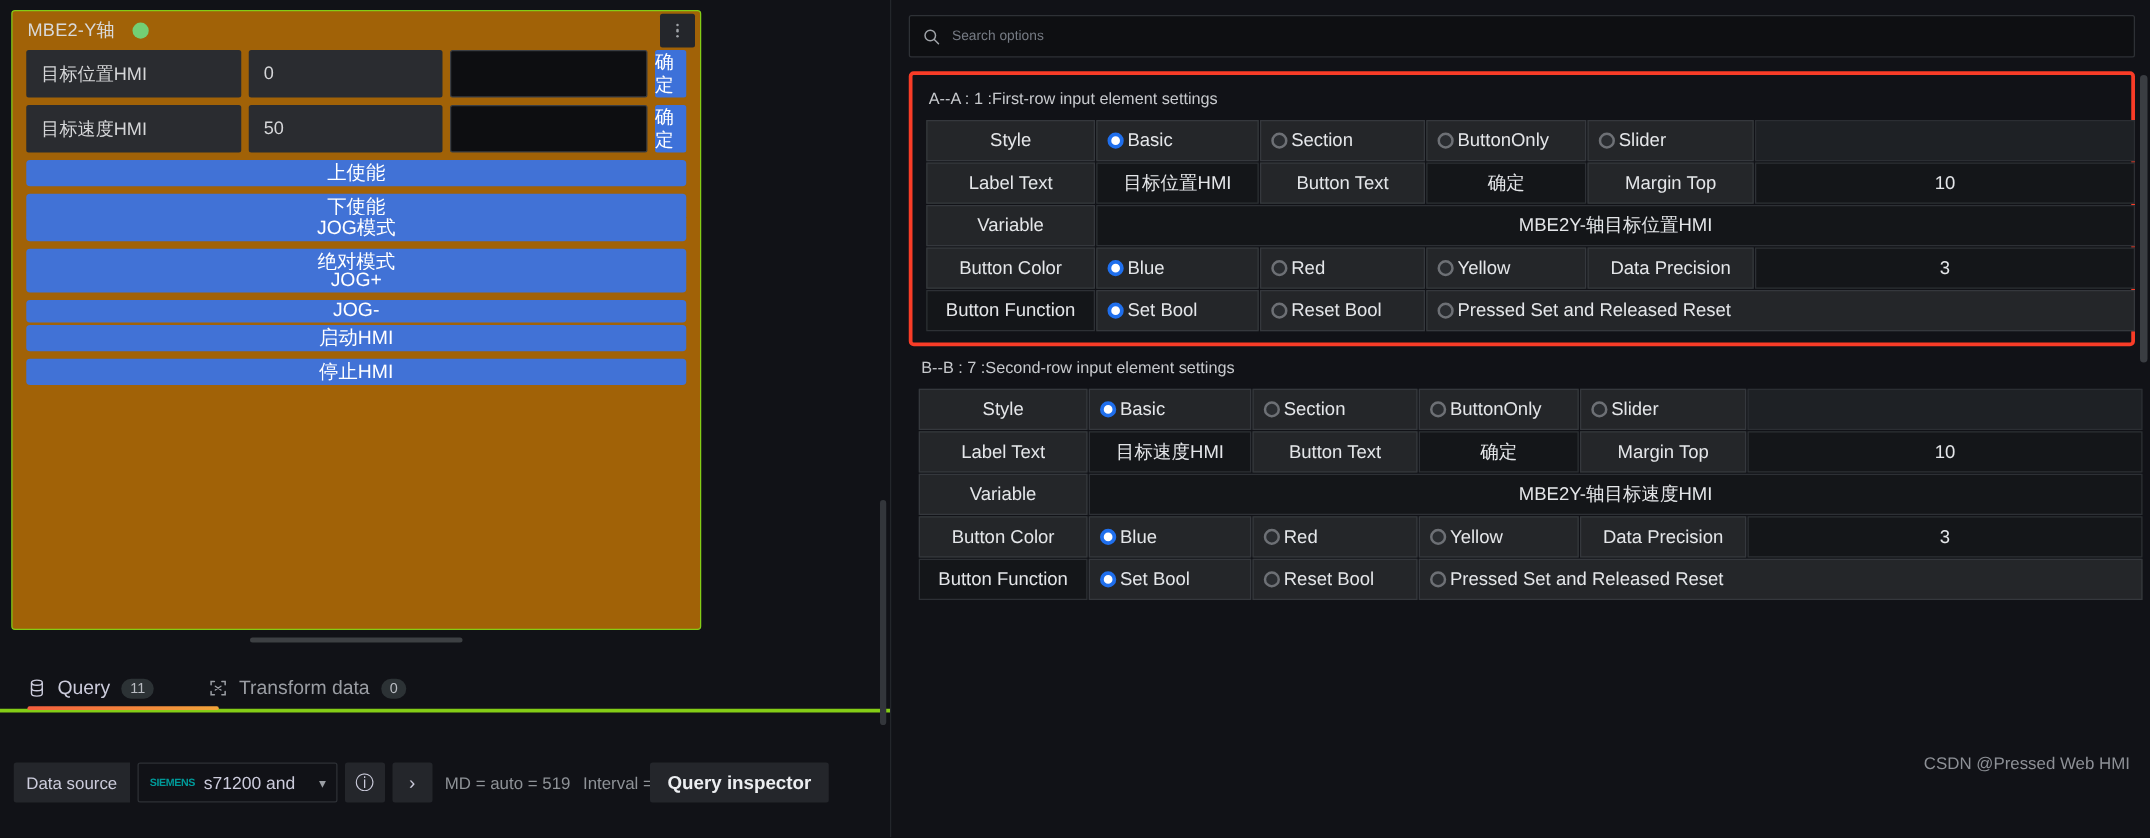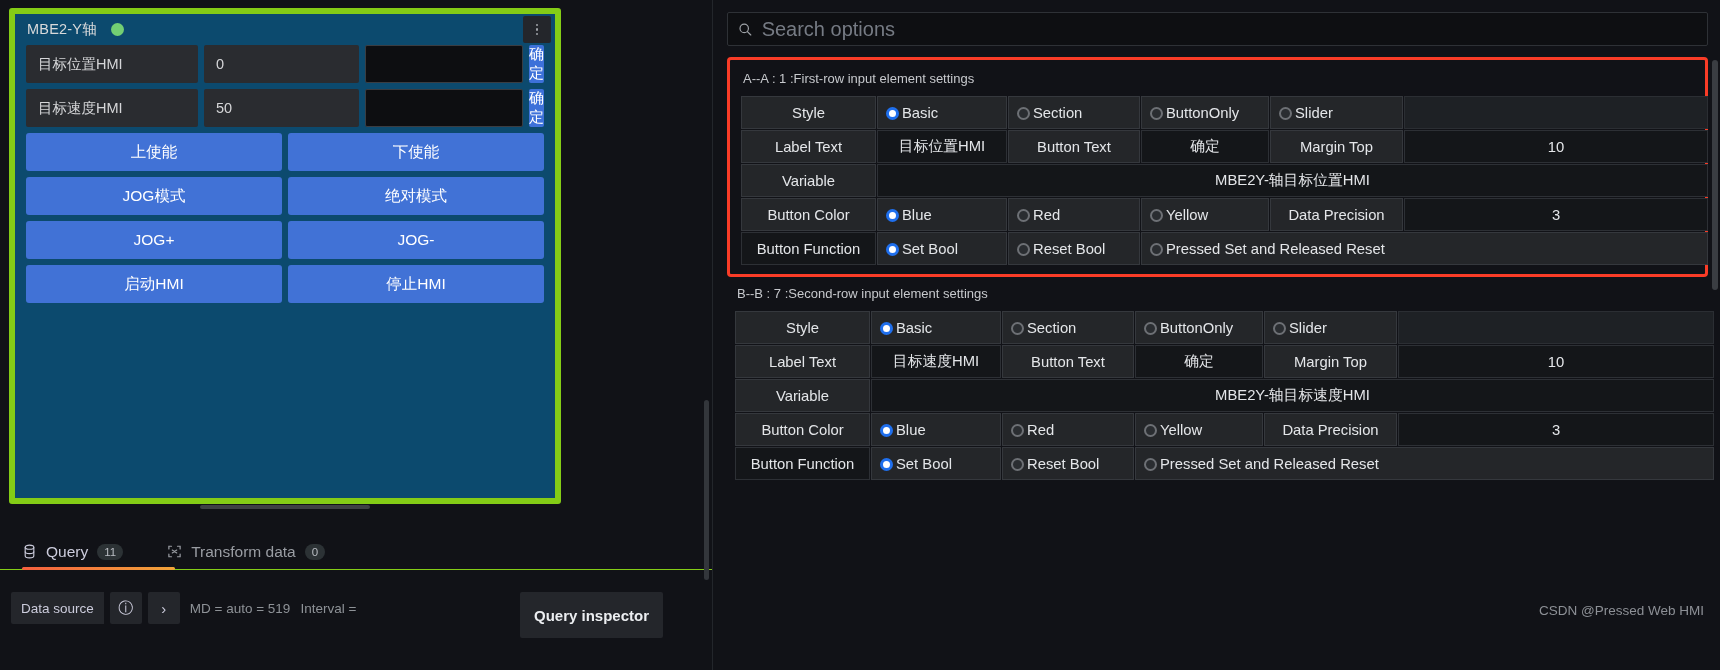--- a/index.html
+++ b/index.html
@@ -16,22 +16,22 @@
     width: 712px; height: 670px;
     background: #111217;
     position: relative;
     flex: none;
     display: flex; flex-direction: column;
   }
   .panel {
     margin: 8px 8px 0 9px;
     width: 552px;
     height: 496px;
-    background: #0c4a6e;
-    border: 6px solid #84cc16;
+    background: #a16207;
+    border: 1px solid #84cc16;
     border-radius: 3px;
     position: relative;
   }
   .panel-header {
     height: 31px;
     display: flex; align-items: center;
     padding: 0 6px 0 12px;
     position: relative;
   }
   .panel-title {
@@ -67,21 +67,21 @@
   }
   .cell-input {
     width: 158px; background: #0d0e11; border: 1px solid #3a3d42; border-radius: 2px;
   }
   .btn-ok {
     flex: 1; background: #3d71d9; border-radius: 2px;
     display: flex; align-items: center; justify-content: center;
     color: #fff; font-size: 15px; cursor: pointer;
   }
 
-  .btn-grid { display: flex; gap: 6px; margin-bottom: 6px; height: 38px; }
+  .btn-grid { display: flex; gap: 6px; margin-bottom: 6px; height: 38px; flex-direction: column; }
   .btn-wide {
     flex: 1; background: #4172d6; border-radius: 3px;
     display: flex; align-items: center; justify-content: center;
     color: #fff; font-size: 15.5px; cursor: pointer;
   }
   .btn-stop {
     width: 100%; height: 38px; background: #c2165a; border-radius: 3px;
     display: flex; align-items: center; justify-content: center;
     color: #fff; font-size: 15.5px; cursor: pointer; margin-bottom: 6px;
   }
@@ -91,21 +91,21 @@
     bottom: -11px; width: 170px; height: 4px; background: #3d4043; border-radius: 2px;
     cursor: pointer;
   }
 
   
   .tabs-row {
     margin-top: 30px;
     height: 36px;
     display: flex; align-items: center;
     padding-left: 22px;
-    border-bottom: 1px solid #84cc16;
+    border-bottom: 3px solid #84cc16;
     position: relative;
   }
   .tab {
     display: flex; align-items: center; gap: 9px;
     height: 35px; padding: 0 14px 0 0;
     color: #ccccdc; font-size: 15.5px; cursor: pointer;
     position: relative;
   }
   .tab.inactive { color: #9a9da3; margin-left: 30px;}
   .tab .count {
@@ -113,21 +113,21 @@
     border-radius: 9px; padding: 1px 7px; line-height: 14px;
   }
   .tab-underline {
     position: absolute; left: 22px; bottom: -1px; width: 153px; height: 3px;
     background: linear-gradient(90deg,#f55f3e,#f2a43a); border-radius: 2px;
   }
   .svg-ic { display: block; }
 
   
   .query-bar {
-    margin-top: 22px;
+    margin-top: 40px;
     display: flex; align-items: center; gap: 6px;
     padding-left: 11px; height: 32px;
     position: relative;
   }
   .qb-label {
     background: #24262b; color: #ccccdc; font-size: 13.5px;
     height: 32px; display: flex; align-items: center; padding: 0 10px;
     border-radius: 2px 0 0 2px;
   }
   .qb-select {
@@ -139,40 +139,40 @@
   .siemens-logo { color: #009999; font-size: 8.5px; font-weight: bold; letter-spacing: -.3px;}
   .chev { color: #9a9da3; font-size: 11px; margin-left: auto;}
   .qb-icon-btn {
     width: 32px; height: 32px; background: #24262b; border-radius: 2px;
     display: flex; align-items: center; justify-content: center;
     color: #ccccdc; font-size: 15px; cursor: pointer;
   }
   .qb-text { color: #8e9297; font-size: 13.5px; padding-left: 4px; white-space: nowrap;}
   .query-inspector-btn {
     position: absolute; left: 520px; top: 0;
-    background: #24262b; border-radius: 2px; height: 46px;
+    background: #24262b; border-radius: 2px; height: 32px;
     display: flex; align-items: center; padding: 0 14px;
     color: #eceef1; font-size: 15px; font-weight: bold; cursor: pointer;
   }
 
   
   .right-col {
     width: 1008px; height: 670px; background: #111217;
     border-left: 1px solid #23262b;
     position: relative; flex: none;
     padding: 12px 12px 0 14px;
   }
   .search-box {
     height: 34px; background: #0e0f12; border: 1px solid #2e3136; border-radius: 2px;
     display: flex; align-items: center; gap: 9px; padding: 0 10px;
     margin-bottom: 11px;
   }
   .search-box input {
     background: transparent; border: none; outline: none;
-    color: #ccccdc; font-size: 20px; width: 100%;
+    color: #ccccdc; font-size: 11px; width: 100%;
     font-family: "Liberation Sans", sans-serif;
   }
   .search-box input::placeholder { color: #767b84; }
 
   .section { position: relative; }
   .section.highlight {
     border: 3px solid #f93c27; border-radius: 4px;
     padding: 2px 3px 8px 3px;
   }
   .section-title {
@@ -294,20 +294,25 @@
           <path d="M5.6 6.4l4.8 3.2M10.4 6.4l-4.8 3.2" fill="none" stroke="#9a9da3" stroke-width="1.2" stroke-linecap="round"></path>
         </svg>
         <span>Transform data</span>
         <span class="count">0</span>
       </div>
       <div class="tab-underline"></div>
     </div>
 
     <div class="query-bar">
       <div class="qb-label">Data source</div>
+      <div class="qb-select">
+        <span class="siemens-logo">SIEMENS</span>
+        <span>s71200 and</span>
+        <span class="chev">▾</span>
+      </div>
       <div class="qb-icon-btn">ⓘ</div>
       <div class="qb-icon-btn">›</div>
       <div class="qb-text">MD = auto = 519</div>
       <div class="qb-text">Interval =</div>
       <div class="query-inspector-btn">Query inspector</div>
     </div>
 
     <div class="left-edge-scroll"></div>
   </div>
 

